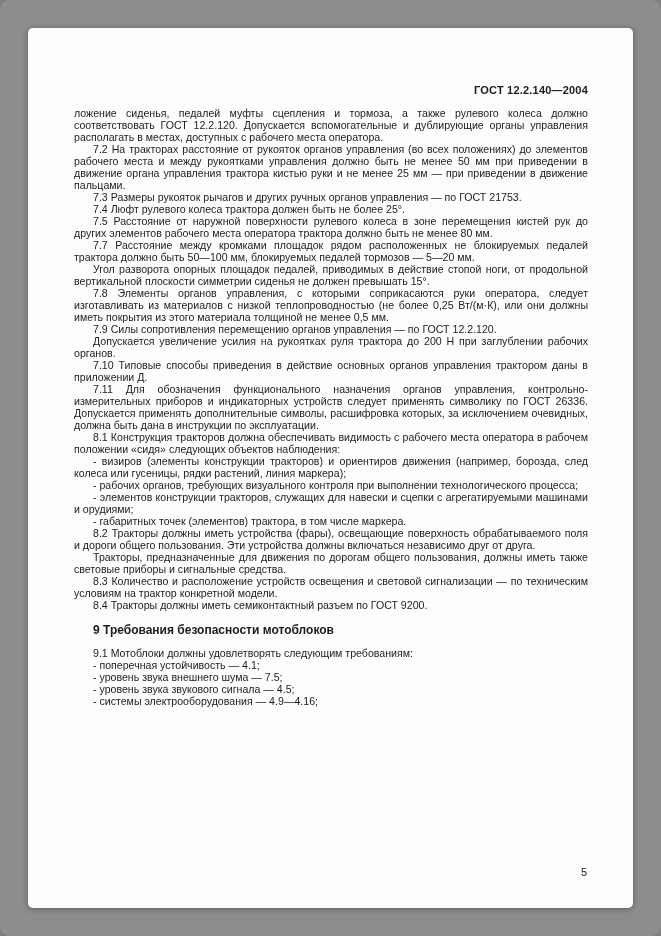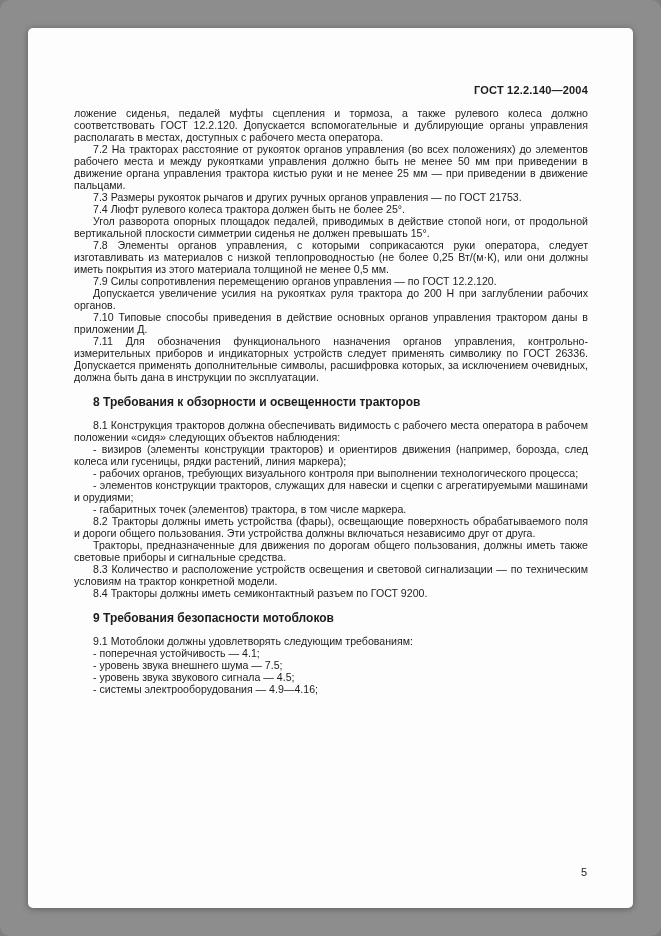--- a/index.html
+++ b/index.html
@@ -58,28 +58,29 @@
 <div class="canvas">
   <div class="page">
 
     <div class="doc-header">ГОСТ 12.2.140—2004</div>
 
     <div class="body-text">
       <p class="p cont">ложение сиденья, педалей муфты сцепления и тормоза, а также рулевого колеса должно соответствовать ГОСТ 12.2.120. Допускается вспомогательные и дублирующие органы управления располагать в местах, доступных с рабочего места оператора.</p>
       <p class="p">7.2 На тракторах расстояние от рукояток органов управления (во всех положениях) до элементов рабочего места и между рукоятками управления должно быть не менее 50 мм при приведении в движение органа управления трактора кистью руки и не менее 25 мм — при приведении в движение пальцами.</p>
       <p class="p">7.3 Размеры рукояток рычагов и других ручных органов управления — по ГОСТ 21753.</p>
       <p class="p">7.4 Люфт рулевого колеса трактора должен быть не более 25°.</p>
+      <p class="p">7.5 Расстояние от наружной поверхности рулевого колеса в зоне перемещения кистей рук до других элементов рабочего места оператора трактора должно быть не менее 80 мм.</p>
+      <p class="p">7.7 Расстояние между кромками площадок рядом расположенных не блокируемых педалей трактора должно быть 50—100 мм, блокируемых педалей тормозов — 5—20 мм.</p>
       <p class="p">Угол разворота опорных площадок педалей, приводимых в действие стопой ноги, от продольной вертикальной плоскости симметрии сиденья не должен превышать 15°.</p>
       <p class="p">7.8 Элементы органов управления, с которыми соприкасаются руки оператора, следует изготавливать из материалов с низкой теплопроводностью (не более 0,25 Вт/(м·К), или они должны иметь покрытия из этого материала толщиной не менее 0,5 мм.</p>
       <p class="p">7.9 Силы сопротивления перемещению органов управления — по ГОСТ 12.2.120.</p>
       <p class="p">Допускается увеличение усилия на рукоятках руля трактора до 200 Н при заглублении рабочих органов.</p>
       <p class="p">7.10 Типовые способы приведения в действие основных органов управления трактором даны в приложении Д.</p>
       <p class="p">7.11 Для обозначения функционального назначения органов управления, контрольно-измерительных приборов и индикаторных устройств следует применять символику по ГОСТ 26336. Допускается применять дополнительные символы, расшифровка которых, за исключением очевидных, должна быть дана в инструкции по эксплуатации.</p>
 
-      <h2 class="h2">8  Требования к обзорности и освещенности тракторов</h2>
 
       <p class="p">8.1 Конструкция тракторов должна обеспечивать видимость с рабочего места оператора в рабочем положении «сидя» следующих объектов наблюдения:</p>
       <p class="p">- визиров (элементы конструкции тракторов) и ориентиров движения (например, борозда, след колеса или гусеницы, рядки растений, линия маркера);</p>
       <p class="p">- рабочих органов, требующих визуального контроля при выполнении технологического процесса;</p>
       <p class="p">- элементов конструкции тракторов, служащих для навески и сцепки с агрегатируемыми машинами и орудиями;</p>
       <p class="p">- габаритных точек (элементов) трактора, в том числе маркера.</p>
       <p class="p">8.2 Тракторы должны иметь устройства (фары), освещающие поверхность обрабатываемого поля и дороги общего пользования. Эти устройства должны включаться независимо друг от друга.</p>
       <p class="p">Тракторы, предназначенные для движения по дорогам общего пользования, должны иметь также световые приборы и сигнальные средства.</p>
       <p class="p">8.3 Количество и расположение устройств освещения и световой сигнализации — по техническим условиям на трактор конкретной модели.</p>
       <p class="p">8.4 Тракторы должны иметь семиконтактный разъем по ГОСТ 9200.</p>

